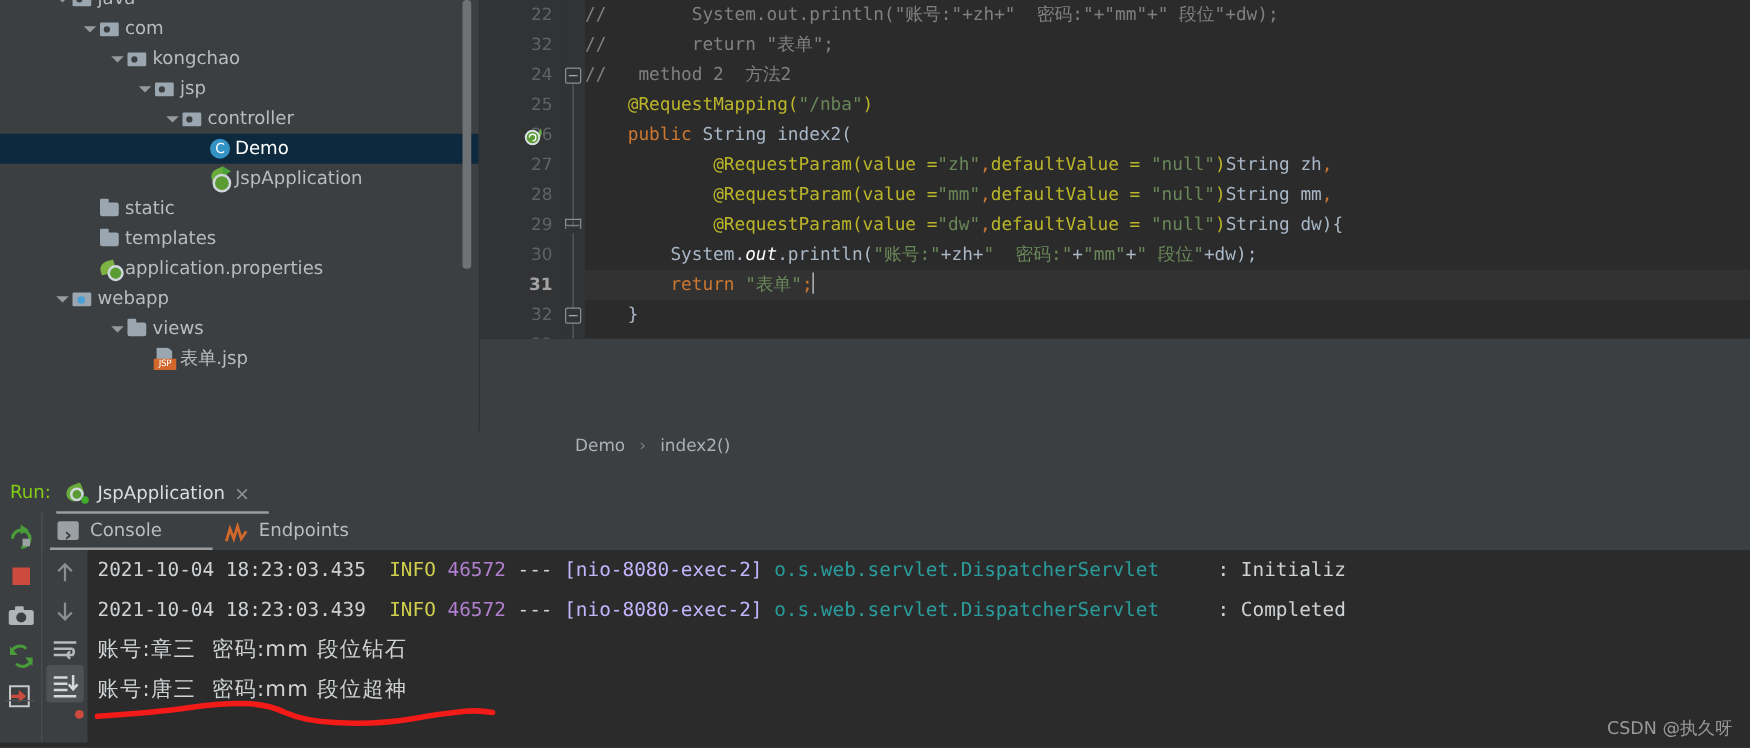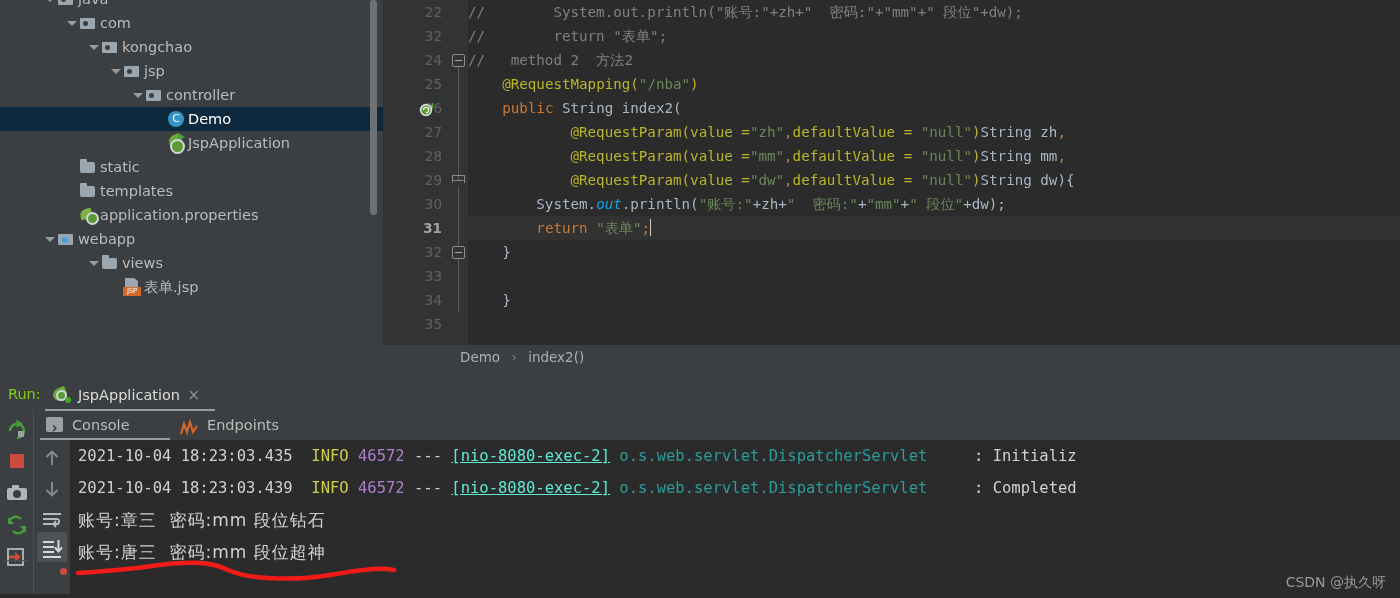--- a/index.html
+++ b/index.html
@@ -120,21 +120,21 @@
   #tree-scroll{
     position:absolute; left:370px; top:0; width:7px; height:215px;
     background:#6e7274; border-radius:3px;
   }
   #tree-divider{
     position:absolute; left:383px; top:0; width:1px; height:345px; background:#2f3133;
   }
 
   
   #editor{
-    position:absolute; left:384px; top:0; width:1016px; height:345px;
+    position:absolute; left:384px; top:0; width:1016px; height:271px;
     background:#2b2b2b; overflow:hidden;
   }
   #gutter{
     position:absolute; left:0; top:0; width:66px; height:345px;
     background:#313335;
   }
   .lnum{
     position:absolute; right:8px; width:50px; text-align:right;
     color:#606366; font-size:13.5px; height:24px; line-height:24px;
     font-family:"DejaVu Sans","Liberation Sans",sans-serif;
@@ -173,21 +173,21 @@
     font-family:"DejaVu Sans Mono","Liberation Mono",monospace;
     font-size:14.2px; white-space:pre;
   }
   .cl{ height:24px; line-height:24px; position:relative; }
   .cl.cur{ background:#323232; }
   .cmt{ color:#808080; }
   .kw { color:#cc7832; }
   .ann{ color:#bbb529; }
   .str{ color:#6a8759; }
   .txt{ color:#a9b7c6; }
-  .ita{ color:#0ea5e9; font-style:italic; }
+  .ita{ color:#ffffff; font-style:italic; }
   .caret{
     display:inline-block; width:1px; height:17px; background:#cfcfcf;
     vertical-align:-3px; margin-left:0px;
   }
 
   
   #breadcrumb{
     position:absolute; left:384px; top:345px; width:1016px; height:25px;
     background:#3c3f41; color:#a9b0b6; font-size:13.5px;
     line-height:25px; padding-left:76px;
@@ -274,21 +274,21 @@
     position:absolute; left:70px; top:60px; width:1330px; height:158px;
     background:#2b2b2b; overflow:hidden;
     font-family:"DejaVu Sans Mono","Liberation Mono",monospace;
     font-size:15.5px;
   }
   .cline{ height:32px; line-height:32px; white-space:pre; padding-left:8px; }
   .c-white{ color:#cfd2d4; }
   .c-info { color:#cfcf4e; }
   .c-pid  { color:#b07fd0; }
   .c-dash { color:#cfd2d4; }
-  .c-thread{ color:#5eead4;text-decoration:underline; }
+  .c-thread{ color:#c4b5fd; }
   .c-logger{ color:#2a9c9c; }
   .cn-cn{ font-family:"DejaVu Sans","Liberation Sans",sans-serif; color:#cfd2d4; font-size:17px; letter-spacing:1px;}
 
   
   #redline{ position:absolute; left:0; top:0; width:1400px; height:598px; pointer-events:none; }
 
   #watermark{
     position:absolute; right:14px; bottom:6px;
     color:#9a9a9a; font-size:14px;
     font-family:"DejaVu Sans","Liberation Sans",sans-serif;

